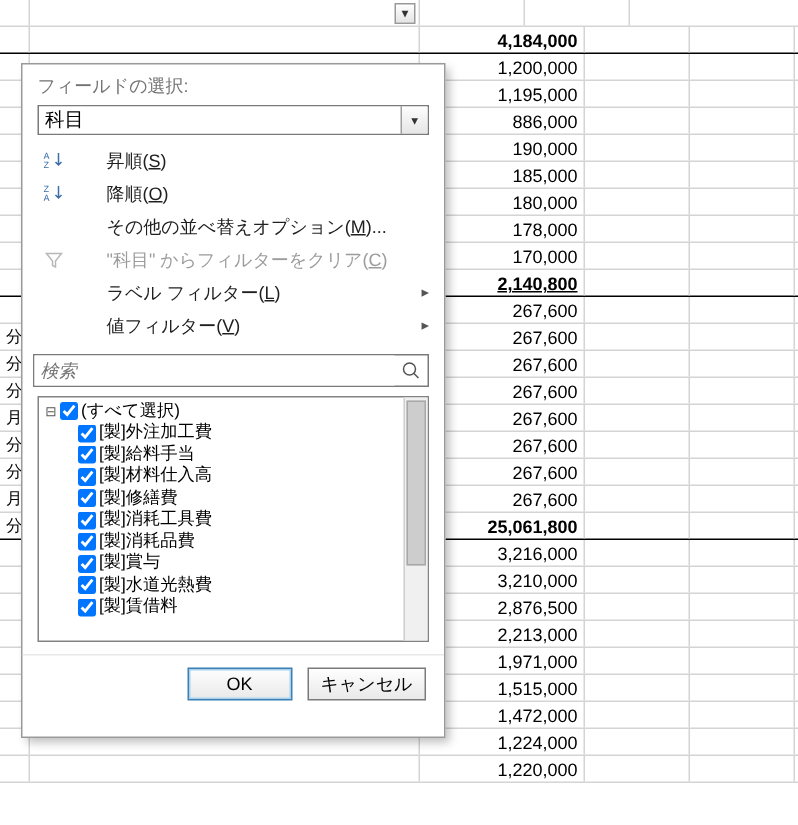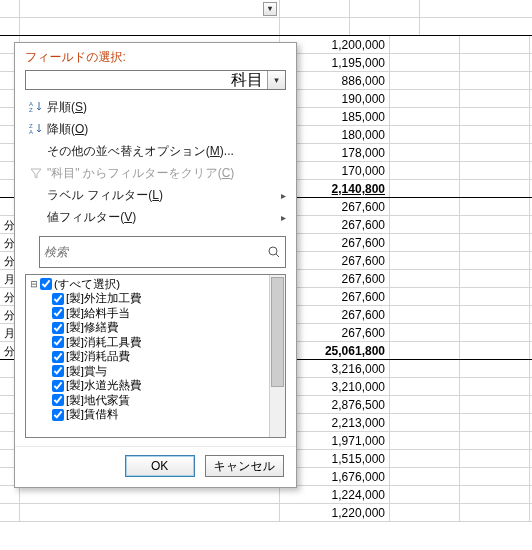--- a/index.html
+++ b/index.html
@@ -53,47 +53,48 @@
     position:absolute;
     left:14px; top:42px;
     width:283px;
     background:#fff;
     border:1px solid #9a9a9a;
     box-shadow: 3px 3px 6px rgba(0,0,0,.25);
   }
   .popup .section {
     padding:6px 10px 4px 10px;
   }
-  .popup .field-select-label { color:#c2410c; margin-bottom:4px;}
+  .popup .field-select-label { color:#737373; margin-bottom:4px;}
   .popup .combo {
     display:flex; border:1px solid #7a7a7a; height:20px; background:#fff;
   }
   .popup .combo input {
-    flex:1; border:none; padding:0 4px; font-size:16px; outline:none;text-align:right;
+    flex:1; border:none; padding:0 4px; font-size:13px; outline:none;
   }
   .popup .combo .arrow {
     width:18px; border-left:1px solid #a0a0a0;
     display:flex;align-items:center;justify-content:center;
     background:linear-gradient(#fdfdfd,#e6e6e6);
     font-size:9px;color:#333;
   }
   .menu-list { padding:2px 0 4px 0;}
   .menu-item {
     display:flex; align-items:center;
     height:22px; padding:0 10px 0 10px;
     color:#202020;
+    gap:24px;
   }
   .menu-item.disabled { color:#9c9c9c; }
   .menu-item .mi-icon { width:22px; display:flex; align-items:center; justify-content:center; font-size:11px; color:#3a6ea5;}
   .menu-item.disabled .mi-icon { color:#b8b8b8;}
   .menu-item .mi-label { flex:1; }
   .menu-item .mi-arrow { font-size:10px; color:#555;}
   .search-box {
-    margin:4px 10px 6px 24px;
-    display:flex; border:1px solid #7a7a7a; height:32px;
+    margin:4px 10px 6px 7px;
+    display:flex; border:1px solid #7a7a7a; height:22px;
   }
   .search-box input {
     flex:1; border:none; outline:none; padding:0 4px; font-size:12px; color:#888; font-style:italic;
   }
   .search-box .mag {
     width:22px; display:flex;align-items:center;justify-content:center; color:#555;
   }
   .checklist-wrap {
     margin:0 10px 8px 10px;
     border:1px solid #828282;
@@ -113,21 +114,21 @@
   .vscroll {
     width:16px; background:#f0f0f0; border-left:1px solid #cfcfcf;
     position:relative;
   }
   .vscroll .thumb {
     position:absolute; left:1px; right:1px;
     background:#cdcdcd; border:1px solid #a8a8a8;
   }
   .btnbar {
     display:flex; justify-content:flex-end; gap:10px;
-    padding:8px 12px 10px 12px;
+    padding:8px 12px 24px 12px;
     border-top:1px solid #e8e8e8;
   }
   .btn {
     min-width:70px; height:22px;
     border:1px solid #7a7a7a;
     background:linear-gradient(#fefefe,#e9e9e9);
     font-size:12px;
     display:flex;align-items:center;justify-content:center;
     padding:0 8px;
   }
@@ -142,20 +143,21 @@
       <div class="cell c-rowlabel"></div>
       <div class="cell c-a hdr">
         <div class="dropdown-btn">▾</div>
       </div>
       <div class="cell c-c"></div>
       <div class="cell c-d"></div>
     </div>
     <div class="row total-row">
       <div class="cell c-rowlabel"></div>
       <div class="cell c-a"></div>
+      <div class="cell c-b" style="font-weight:bold;">4,184,000</div>
       <div class="cell c-c"></div>
       <div class="cell c-d"></div>
     </div>
     <div class="row">
       <div class="cell c-rowlabel"></div>
       <div class="cell c-a"></div>
       <div class="cell c-b" style="">1,200,000</div>
       <div class="cell c-c"></div>
       <div class="cell c-d"></div>
     </div>
@@ -316,21 +318,21 @@
     <div class="row">
       <div class="cell c-rowlabel"></div>
       <div class="cell c-a"></div>
       <div class="cell c-b" style="">1,515,000</div>
       <div class="cell c-c"></div>
       <div class="cell c-d"></div>
     </div>
     <div class="row">
       <div class="cell c-rowlabel"></div>
       <div class="cell c-a"></div>
-      <div class="cell c-b" style="">1,676,000</div>
+      <div class="cell c-b" style="">1,472,000</div>
       <div class="cell c-c"></div>
       <div class="cell c-d"></div>
     </div>
     <div class="row">
       <div class="cell c-rowlabel"></div>
       <div class="cell c-a"></div>
       <div class="cell c-b" style="">1,224,000</div>
       <div class="cell c-c"></div>
       <div class="cell c-d"></div>
     </div>
@@ -423,20 +425,26 @@
         <div class="tree-indent">
           <span class="spacer"></span>
           <span class="spacer"></span>
           <input type="checkbox" checked="" style="">
           <label>[製]給料手当</label>
         </div>
         <div class="tree-indent">
           <span class="spacer"></span>
           <span class="spacer"></span>
           <input type="checkbox" checked="" style="">
+          <label>[製]材料仕入高</label>
+        </div>
+        <div class="tree-indent">
+          <span class="spacer"></span>
+          <span class="spacer"></span>
+          <input type="checkbox" checked="" style="">
           <label>[製]修繕費</label>
         </div>
         <div class="tree-indent">
           <span class="spacer"></span>
           <span class="spacer"></span>
           <input type="checkbox" checked="" style="">
           <label>[製]消耗工具費</label>
         </div>
         <div class="tree-indent">
           <span class="spacer"></span>
@@ -448,26 +456,20 @@
           <span class="spacer"></span>
           <span class="spacer"></span>
           <input type="checkbox" checked="" style="">
           <label>[製]賞与</label>
         </div>
         <div class="tree-indent">
           <span class="spacer"></span>
           <span class="spacer"></span>
           <input type="checkbox" checked="" style="">
           <label>[製]水道光熱費</label>
-        </div>
-        <div class="tree-indent">
-          <span class="spacer"></span>
-          <span class="spacer"></span>
-          <input type="checkbox" checked="" style="">
-          <label>[製]地代家賃</label>
         </div>
         <div class="tree-indent">
           <span class="spacer"></span>
           <span class="spacer"></span>
           <input type="checkbox" checked="" style="">
           <label>[製]賃借料</label>
         </div>
         <div class="tree-indent">
           <span class="spacer"></span>
           <span class="spacer"></span>

